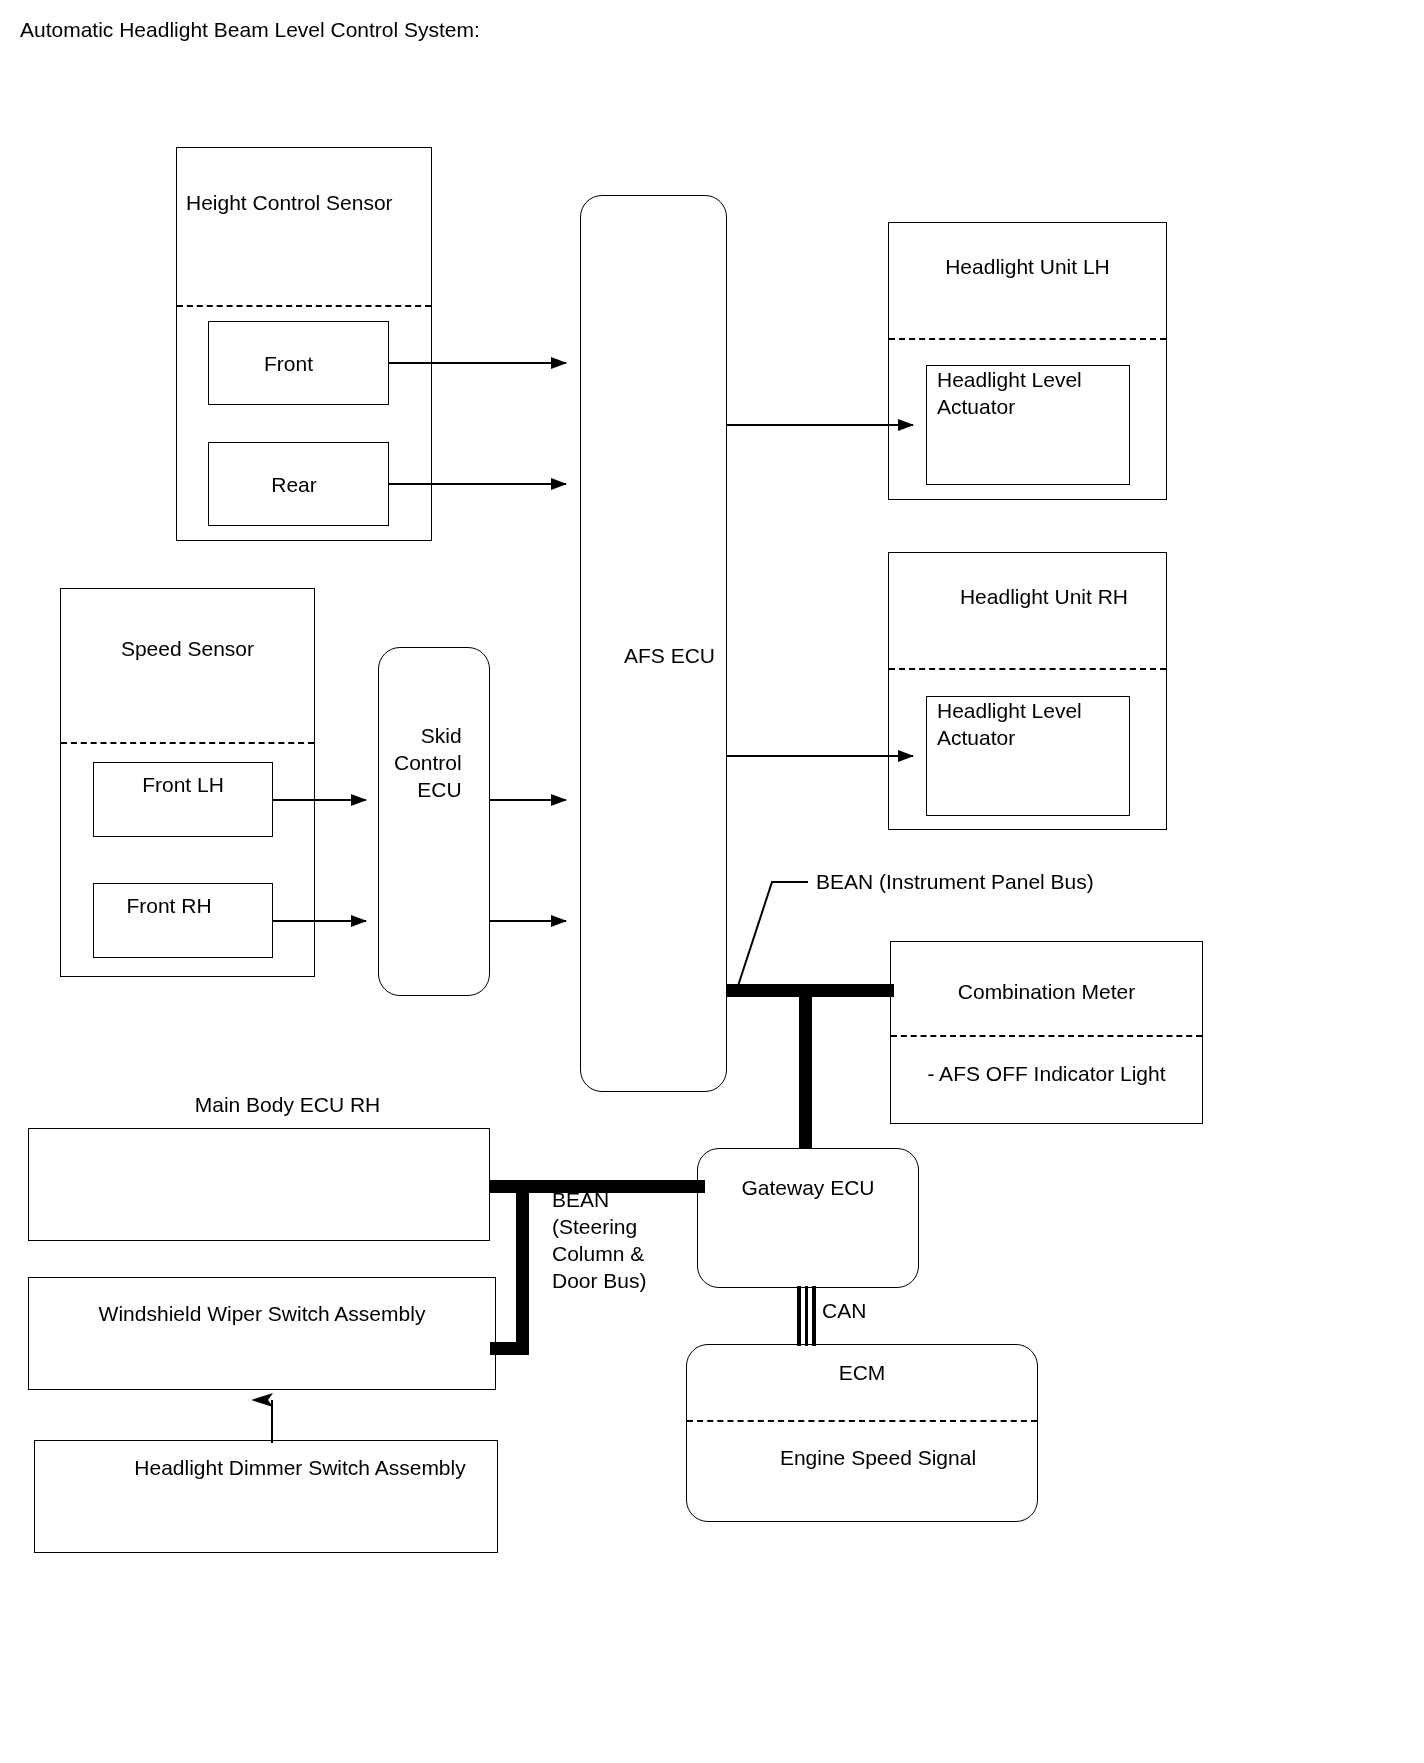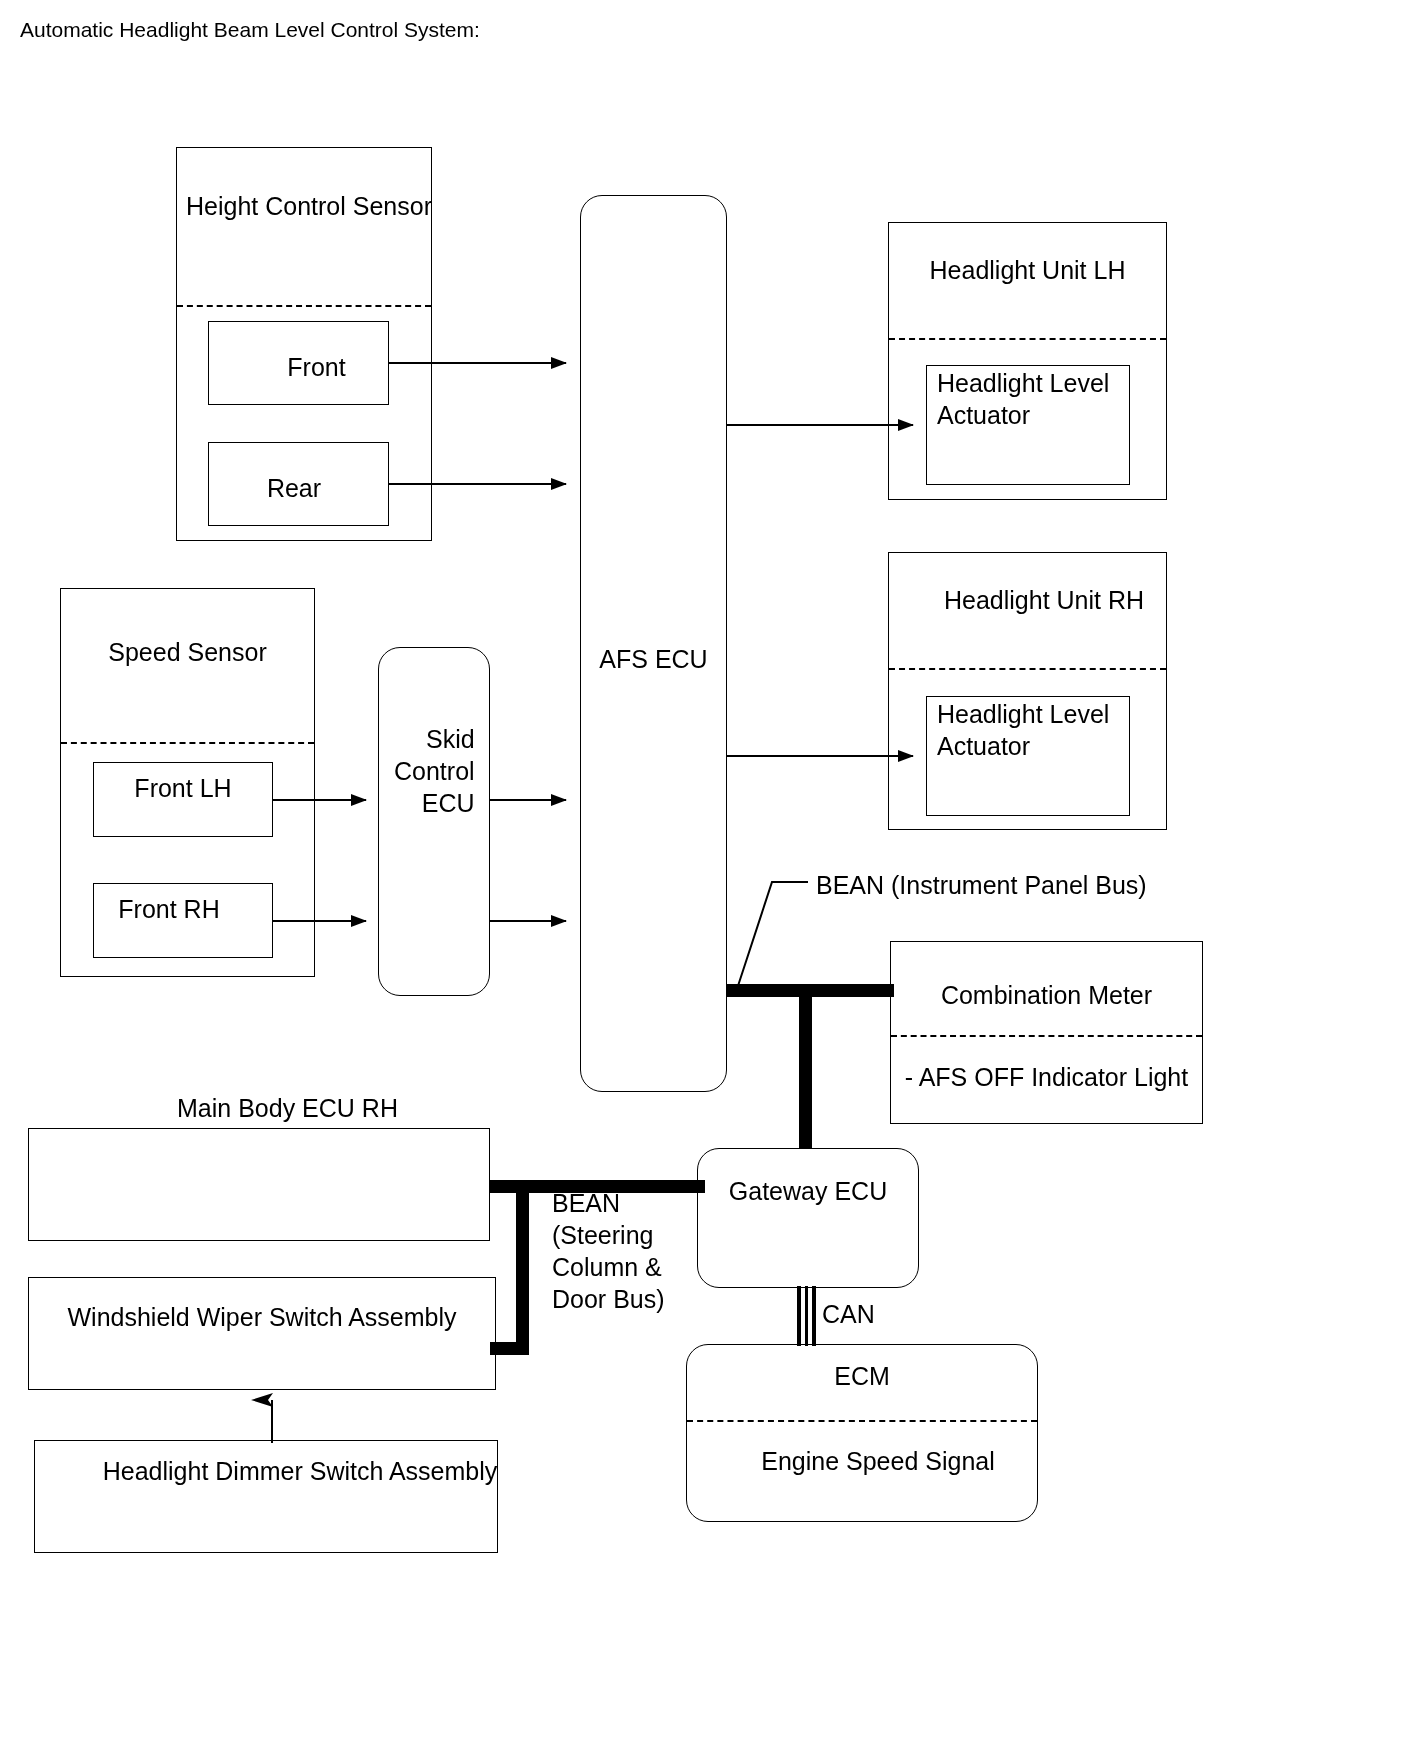--- a/index.html
+++ b/index.html
@@ -2,21 +2,21 @@
 <html><head>
 <meta charset="utf-8">
 <style>
   html,body{margin:0;padding:0;background:#fff;}
   body{font-family:"Liberation Sans",sans-serif;color:#000;}
   #root{position:relative;width:1424px;height:1763px;background:#fff;overflow:hidden;}
   .abs{position:absolute;}
   .title{font-size:21px;left:20px;top:18px;white-space:nowrap;}
   .box{border:1.5px solid #000;box-sizing:border-box;background:transparent;}
   .rbox{border:1.5px solid #000;box-sizing:border-box;border-radius:22px;background:transparent;}
-  .lbl{font-size:25px;white-space:pre;line-height:1.28;}
+  .lbl{font-size:21px;white-space:pre;line-height:1.28;}
   .ctr{text-align:center;}
   .dashed{border-top:2px dashed #000;}
   .thick{background:#000;}
   .thin{background:#000;}
   svg{display:block;overflow:visible;}
 </style>
 </head>
 <body>
 
 <div id="root">
@@ -62,39 +62,39 @@
   <div class="abs thick" style="left:490px;top:1342px;width:39px;height:13px;"></div>
 
   <div class="abs thin" style="left:797px;top:1286px;width:4px;height:60px;"></div>
   <div class="abs thin" style="left:805px;top:1286px;width:3px;height:60px;"></div>
   <div class="abs thin" style="left:812px;top:1286px;width:4px;height:60px;"></div>
 
   <div class="abs box" style="left:176px;top:147px;width:256px;height:394px;"></div>
   <div class="abs lbl" style="left:186px;top:190px;">Height Control Sensor</div>
   <div class="abs dashed" style="left:177px;top:305px;width:254px;height:0;"></div>
   <div class="abs box" style="left:208px;top:321px;width:181px;height:84px;"></div>
-  <div class="abs lbl ctr" style="left:208px;top:351px;width:161px;padding-left:28px;">Front</div>
+  <div class="abs lbl ctr" style="left:208px;top:351px;width:161px;">Front</div>
   <div class="abs box" style="left:208px;top:442px;width:181px;height:84px;"></div>
   <div class="abs lbl ctr" style="left:196px;top:472px;width:196px;text-align:center;">Rear</div>
 
   <div class="abs box" style="left:60px;top:588px;width:255px;height:389px;"></div>
   <div class="abs lbl ctr" style="left:60px;top:636px;width:255px;text-align:center;">Speed Sensor</div>
   <div class="abs dashed" style="left:61px;top:742px;width:253px;height:0;"></div>
   <div class="abs box" style="left:93px;top:762px;width:180px;height:75px;"></div>
   <div class="abs lbl ctr" style="left:93px;top:772px;width:180px;">Front LH</div>
   <div class="abs box" style="left:93px;top:883px;width:180px;height:75px;"></div>
   <div class="abs lbl ctr" style="left:93px;top:893px;width:152px;">Front RH</div>
 
   <div class="abs rbox" style="left:378px;top:647px;width:112px;height:349px;"></div>
   <div class="abs lbl" style="left:394px;top:723px;text-align:right;">Skid
 Control
 ECU</div>
 
   <div class="abs rbox" style="left:580px;top:195px;width:147px;height:897px;"></div>
-  <div class="abs lbl ctr" style="left:580px;top:643px;width:147px;">AFS ECU</div>
+  <div class="abs lbl ctr" style="left:580px;top:643px;width:147px;padding-left:16px;">AFS ECU</div>
 
   <div class="abs box" style="left:888px;top:222px;width:279px;height:278px;"></div>
   <div class="abs lbl ctr" style="left:888px;top:254px;width:279px;">Headlight Unit LH</div>
   <div class="abs dashed" style="left:889px;top:338px;width:277px;height:0;"></div>
   <div class="abs box" style="left:926px;top:365px;width:204px;height:120px;"></div>
   <div class="abs lbl" style="left:937px;top:367px;">Headlight Level
 Actuator</div>
 
   <div class="abs box" style="left:888px;top:552px;width:279px;height:278px;"></div>
   <div class="abs lbl ctr" style="left:888px;top:584px;width:312px;">Headlight Unit RH</div>

